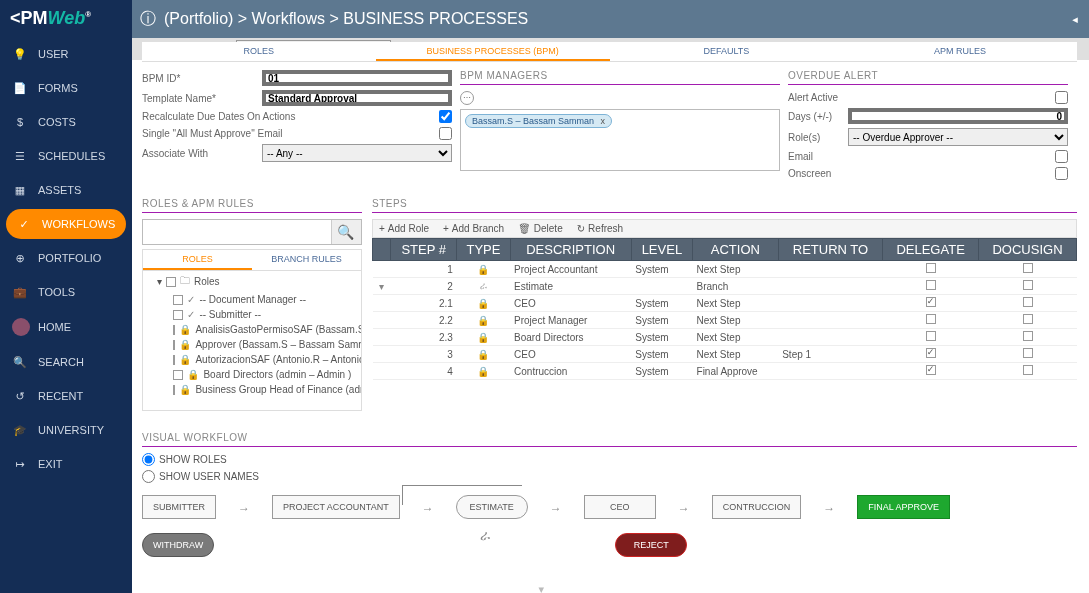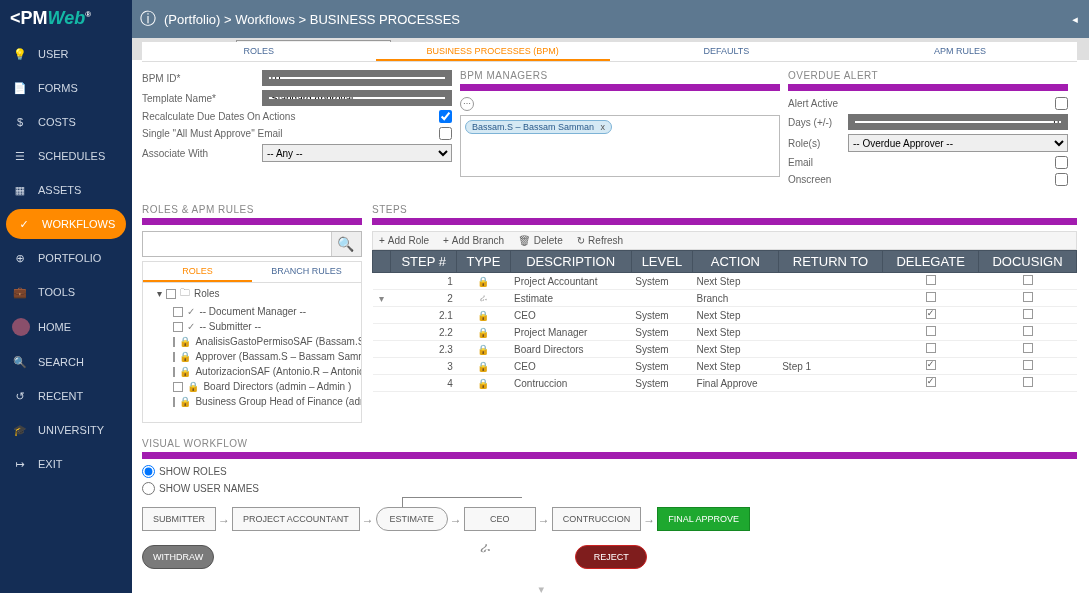--- a/index.html
+++ b/index.html
@@ -10,21 +10,21 @@
     .logo { padding: 8px 10px; background: #142d55; }
     .logo-txt { font-size: 18px; font-weight: bold; }
     .logo-txt .accent { color: #14b8a6; font-style: italic; }
     .nav-item { display: flex; align-items: center; padding: 9px 12px; color: #d0d8e4; cursor: pointer; font-size: 11px; }
     .nav-item.active { background: #ff8a00; border-radius: 16px; margin: 2px 6px; color: #fff; padding: 7px 10px; }
     .nav-icon { width: 16px; height: 16px; margin-right: 10px; display: inline-flex; align-items: center; justify-content: center; }
     .avatar { width: 18px; height: 18px; border-radius: 50%; background: #8a4f6b; margin-right: 8px; }
 
     
     .topbar { position: absolute; left: 132px; top: 0; right: 0; height: 38px; background: #5d7890; color: #fff; display: flex; align-items: center; padding: 0 8px; }
-    .breadcrumb { font-size: 13px; }
+    .breadcrumb { font-size: 16px; }
     .collapse-arrow { position: absolute; right: 4px; top: 0; width: 20px; height: 38px; display: flex; align-items: center; justify-content: center; color: #fff; cursor: pointer; }
 
     
     .select-level-row { position: absolute; left: 132px; top: 22px; right: 0; height: 22px; background: #dfdfdf; display: flex; align-items: center; padding: 0 10px; margin-top: 16px; }
     .select-level-row label { color: #666; font-size: 10px; margin-right: 40px; }
     .select-level-row select { width: 155px; height: 18px; font-size: 10px; border: 1px solid #999; }
 
     
     .main-tabs { position: absolute; left: 142px; top: 42px; right: 12px; height: 20px; background: #fff; display: flex; border-bottom: 1px solid #ddd; }
     .main-tab { flex: 1; text-align: center; font-size: 9px; color: #4b6b99; padding-top: 4px; cursor: pointer; }
@@ -35,25 +35,25 @@
 
     
     .form-row { display: flex; gap: 8px; margin-bottom: 14px; }
     .col { flex: 1; }
     .col-left { max-width: 310px; }
     .col-mid { max-width: 320px; }
     .col-right { max-width: 280px; }
 
     .form-line { display: flex; align-items: center; margin-bottom: 4px; font-size: 10px; color: #666; }
     .form-line label { width: 120px; flex-shrink: 0; }
-    .form-line input[type="text"] { flex: 1; border: 7px solid #737373; height: 16px; font-size: 10px; padding: 0 2px; }
+    .form-line input[type="text"] { flex: 1; border: 4px solid #737373; height: 16px; font-size: 10px; padding: 0 2px; font-weight: bold; }
     .form-line input[type="checkbox"] { margin-left: auto; }
     .form-line select { flex: 1; border: 1px solid #999; height: 18px; font-size: 10px; }
 
-    .section-label { font-size: 10px; color: #888; letter-spacing: 0.5px; border-bottom: 7px solid #a21caf; padding-bottom: 3px; margin-bottom: 6px; }
+    .section-label { font-size: 10px; color: #888; letter-spacing: 0.5px; border-bottom: 1px solid #a21caf; padding-bottom: 3px; margin-bottom: 6px; }
 
     .bpm-managers-box { border: 1px solid #bbb; height: 62px; padding: 4px; }
     .chip { display: inline-block; background: #d5e9f4; border: 1px solid #7db3d6; border-radius: 8px; padding: 1px 6px; font-size: 9px; color: #2a5a8a; }
     .chip .x { margin-left: 4px; color: #555; cursor: pointer; }
     .circle-btn { width: 14px; height: 14px; border: 1px solid #999; border-radius: 50%; text-align: center; line-height: 12px; font-size: 8px; color: #666; margin-bottom: 4px; cursor: pointer; }
 
     
     .two-panel { display: flex; gap: 10px; height: 220px; }
     .panel-left { width: 220px; }
     .panel-right { flex: 1; }
@@ -84,21 +84,21 @@
     .steps-table td.right { text-align: right; }
     .lock { color: #aaa; text-align: center; }
     .branch-icon { color: #aaa; }
     .expand-toggle { color: #888; cursor: pointer; }
     .chk-cell { width: 10px; height: 10px; border: 1px solid #999; display: inline-block; }
     .chk-cell.checked::after { content: "✓"; font-size: 9px; position: relative; top: -3px; }
 
     
     .visual-workflow { margin-top: 14px; }
     .radio-line { display: flex; align-items: center; gap: 4px; margin-bottom: 4px; font-size: 10px; color: #555; }
-    .flow { display: flex; align-items: center; gap: 2px; margin-top: 12px; position: relative; }
+    .flow { display: flex; align-items: center; gap: 22px; margin-top: 12px; position: relative; }
     .flow-box { border: 1px solid #999; background: #f8f8f8; padding: 6px 10px; font-size: 9px; color: #555; text-align: center; min-width: 72px; }
     .flow-rounded { border-radius: 12px; }
     .flow-green { background: #1ea82f; color: #fff; border-color: #148822; }
     .flow-grey { background: #7a7a7a; color: #fff; border-color: #555; border-radius: 14px; }
     .flow-red { background: #7f1d1d; color: #fff; border-color: #c22; border-radius: 14px; }
     .arrow { color: #888; font-size: 12px; }
     .branch-glyph { font-size: 14px; color: #888; position: absolute; left: 338px; top: 32px; }
     .topline { position: absolute; left: 260px; top: -10px; width: 120px; border-top: 1px solid #888; border-left: 1px solid #888; height: 20px; }
 
     .scroll-handle { position: absolute; left: 50%; transform: translateX(-50%); bottom: 0; width: 12px; height: 10px; color: #bbb; }

